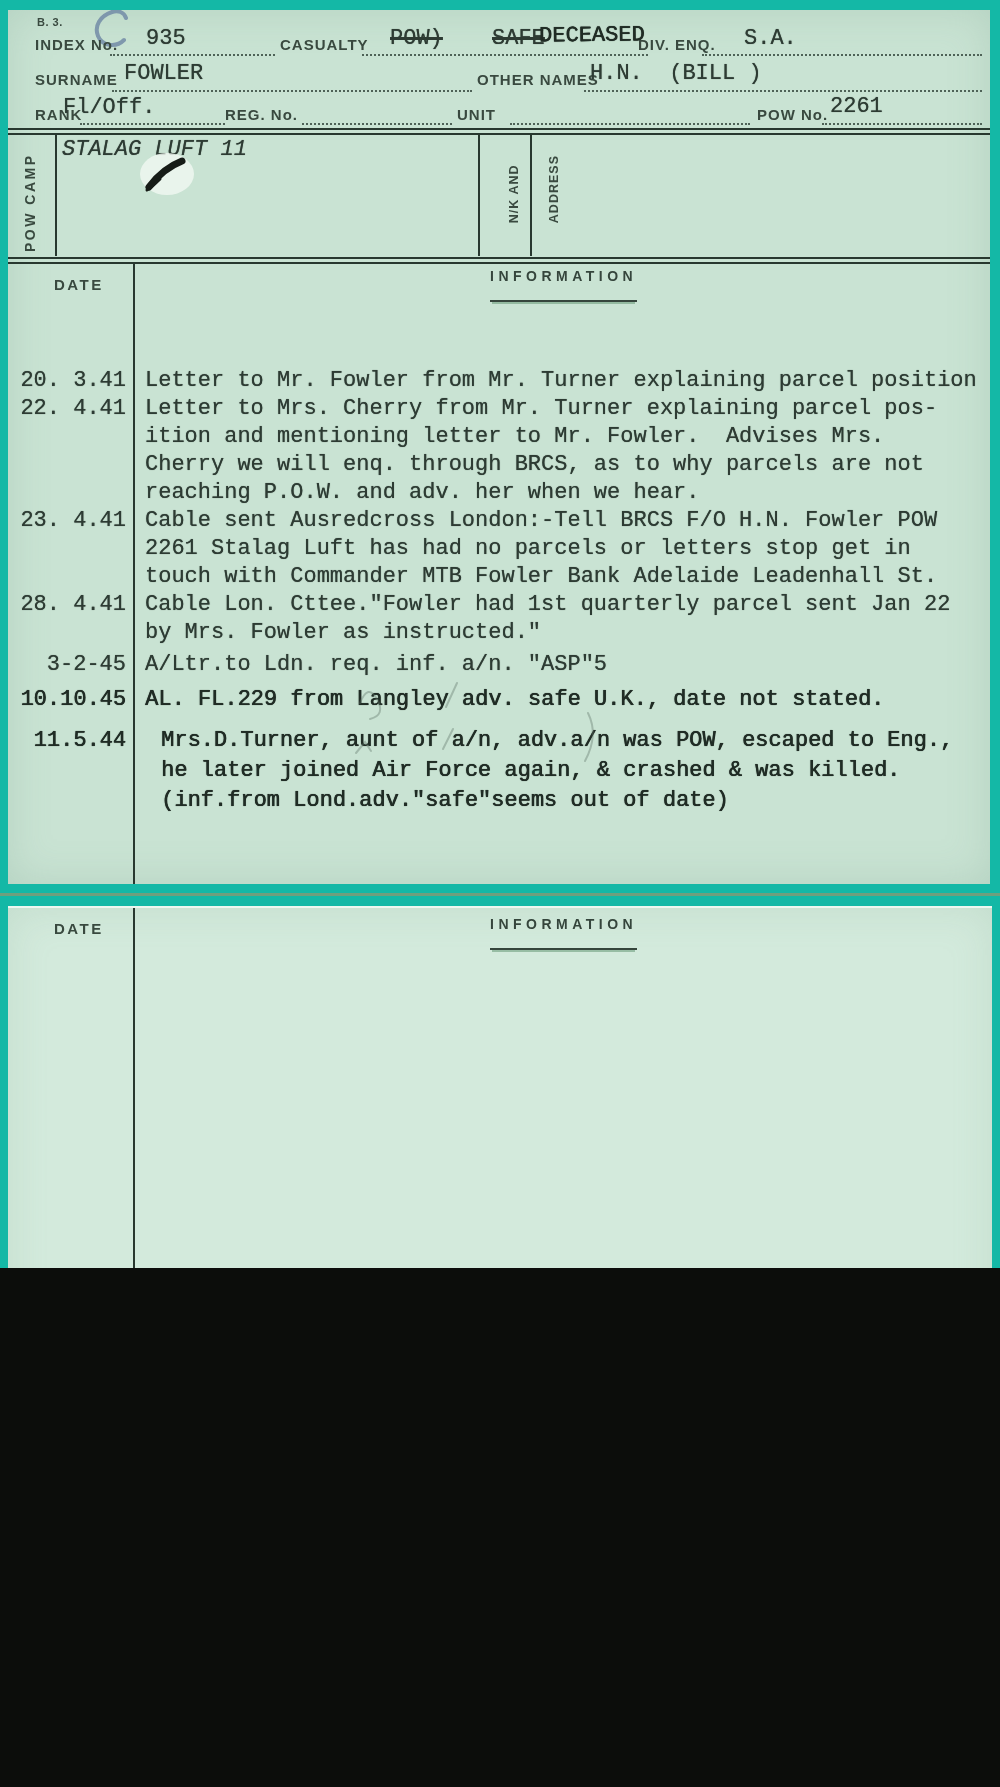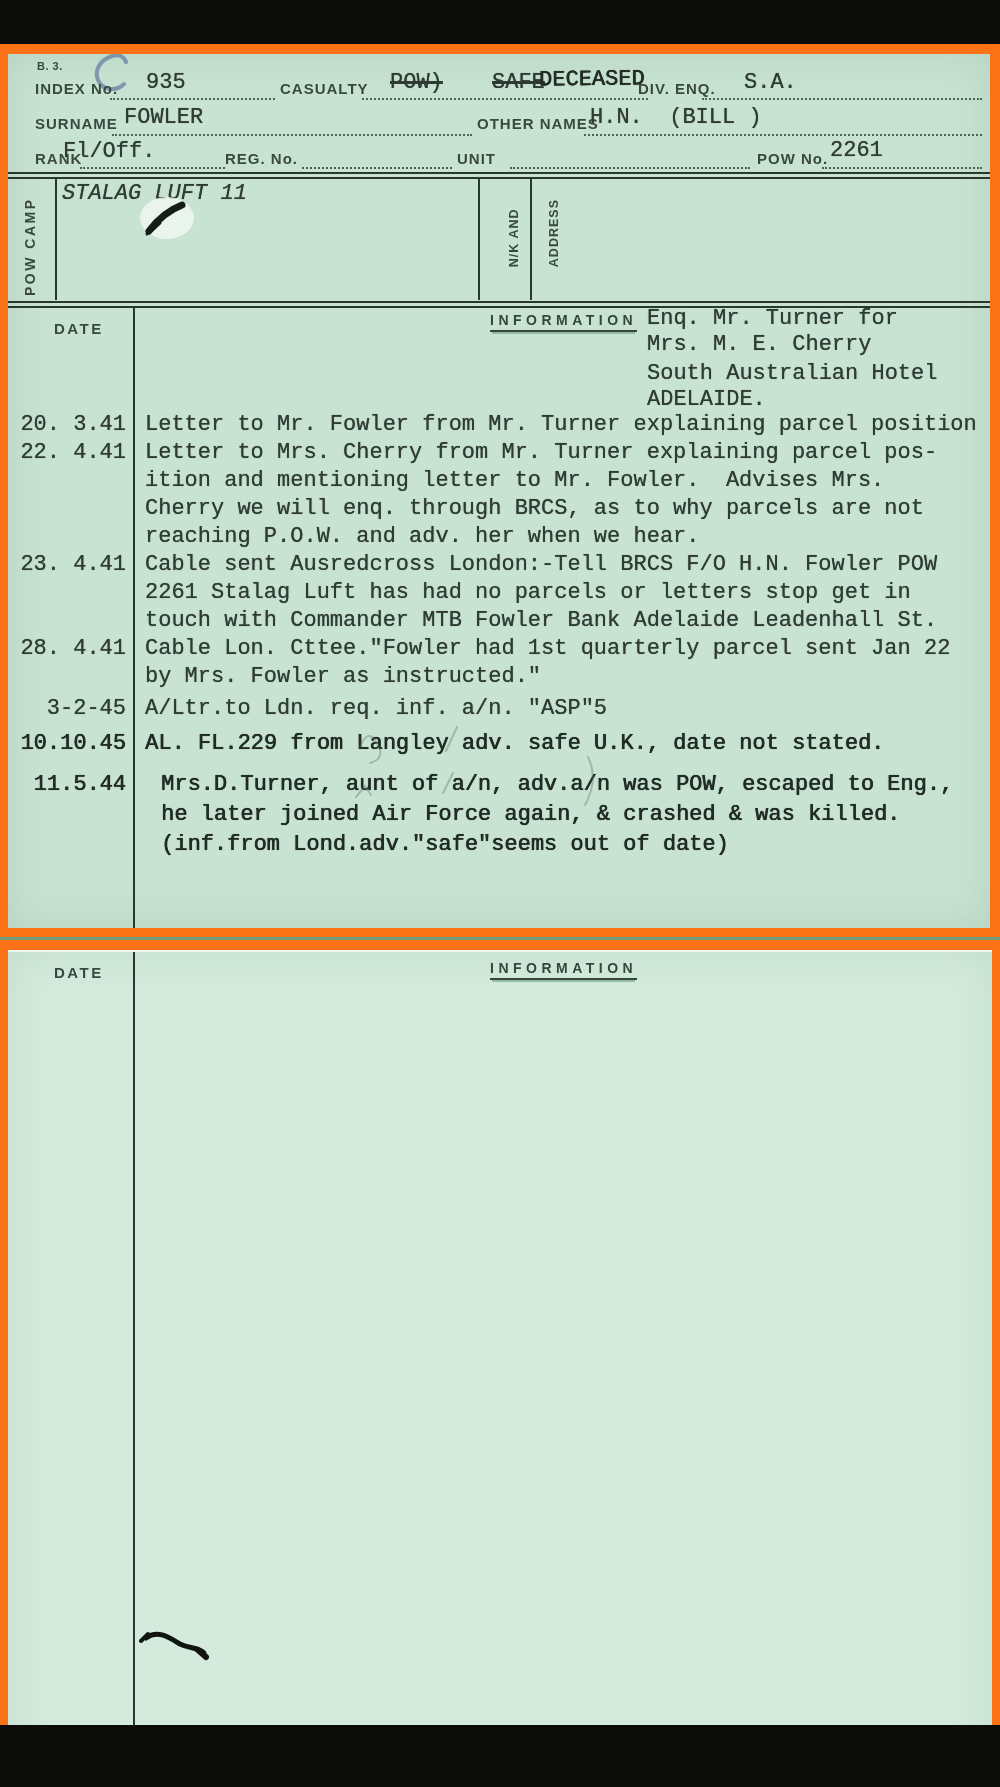--- a/index.html
+++ b/index.html
@@ -1,17 +1,17 @@
 <!DOCTYPE html>
 <html><head>
 <meta charset="utf-8">
 <style>
   html,body{margin:0;padding:0;background:#0c0d0b;}
-  .stage{position:relative;width:1000px;height:1681px;background:#f97316;overflow:hidden;
-         font-family:"Liberation Sans",sans-serif;margin-top:44px;}
+  .stage{position:relative;width:1000px;height:1268px;background:#14b8a6;overflow:hidden;
+         font-family:"Liberation Sans",sans-serif;}
   .card{position:absolute;overflow:hidden;}
   .card1{left:8px;top:10px;width:982px;height:874px;background:#c9e3d3;
          box-shadow:inset 0 0 40px rgba(120,160,138,.25);}
   .card2{left:8px;top:906px;width:984px;height:873px;background:#d3eadc;
          border-top:2px solid #ecf7f0;box-shadow:inset 0 0 40px rgba(130,170,146,.2);}
   .accent-line{position:absolute;left:0;right:0;top:893px;height:3px;background:#6f9f7e;}
 
   .plabel{position:absolute;font-weight:bold;font-size:15px;letter-spacing:1px;color:#39493f;white-space:pre;}
   .small{font-size:11px;letter-spacing:.5px;}
   .t{position:absolute;font-family:"Liberation Mono","DejaVu Sans Mono",monospace;font-size:22px;
@@ -20,21 +20,21 @@
   .strike{text-decoration:line-through;text-decoration-thickness:2.5px;}
   .dots{position:absolute;height:0;border-bottom:2px dotted #4e6257;}
   .hr{position:absolute;left:0;right:0;height:2px;background:#28382f;}
   .vr{position:absolute;width:2px;background:#28382f;}
   .vlabel{position:absolute;writing-mode:vertical-rl;transform:rotate(180deg);
           font-weight:bold;color:#39493f;white-space:pre;}
   .powcamp-label{font-size:14px;letter-spacing:2.5px;}
   .nk-label{font-size:12.5px;letter-spacing:1px;line-height:20px;}
   .hdr-date{position:absolute;font-weight:bold;font-size:15px;letter-spacing:2.5px;color:#39493f;}
   .hdr-info{position:absolute;font-weight:bold;font-size:14px;letter-spacing:4.5px;color:#35453c;
-            padding-bottom:2px;border-bottom:2px solid #35453c;box-shadow:0 4px 0 -2px rgba(111,159,126,.6);}
+            padding-bottom:16px;border-bottom:2px solid #35453c;box-shadow:0 4px 0 -2px rgba(111,159,126,.6);}
   .enquirer{position:absolute;left:639px;top:252px;}
   .enquirer .t{position:static;display:block;}
   .enquirer .gap{margin-top:3px;}
 
   .entries{position:absolute;left:0;top:358px;right:0;}
   .entry{display:flex;}
   .entry .date{width:118px;flex:0 0 118px;text-align:right;font-family:"Liberation Mono","DejaVu Sans Mono",monospace;
                font-size:22px;color:#2d3b33;white-space:pre;text-shadow:0 0 .8px rgba(45,59,51,.85);}
   .entry .lines{margin-left:19px;}
   .entry .line{height:28px;font-family:"Liberation Mono","DejaVu Sans Mono",monospace;font-size:22px;
@@ -111,26 +111,20 @@
     </div>
     <div class="vr" style="left:522px;top:125px;height:121px;"></div>
 
     <div class="hr" style="top:247px;"></div>
     <div class="hr" style="top:252px;"></div>
 
     <div class="hdr-date" style="left:46px;top:266px;">DATE</div>
     <div class="vr" style="left:125px;top:254px;height:620px;"></div>
     <div class="hdr-info" style="left:482px;top:258px;">INFORMATION</div>
 
-    <div class="enquirer">
-      <span class="t">Enq. Mr. Turner for</span>
-      <span class="t">Mrs. M. E. Cherry</span>
-      <span class="t gap">South Australian Hotel</span>
-      <span class="t">ADELAIDE.</span>
-    </div>
 
     <div class="entries">
       <div class="entry e0">
         <div class="date">20. 3.41</div>
         <div class="lines">
             <div class="line">Letter to Mr. Fowler from Mr. Turner explaining parcel position</div>
           </div>
       </div>
       <div class="entry e1">
         <div class="date">22. 4.41</div>

